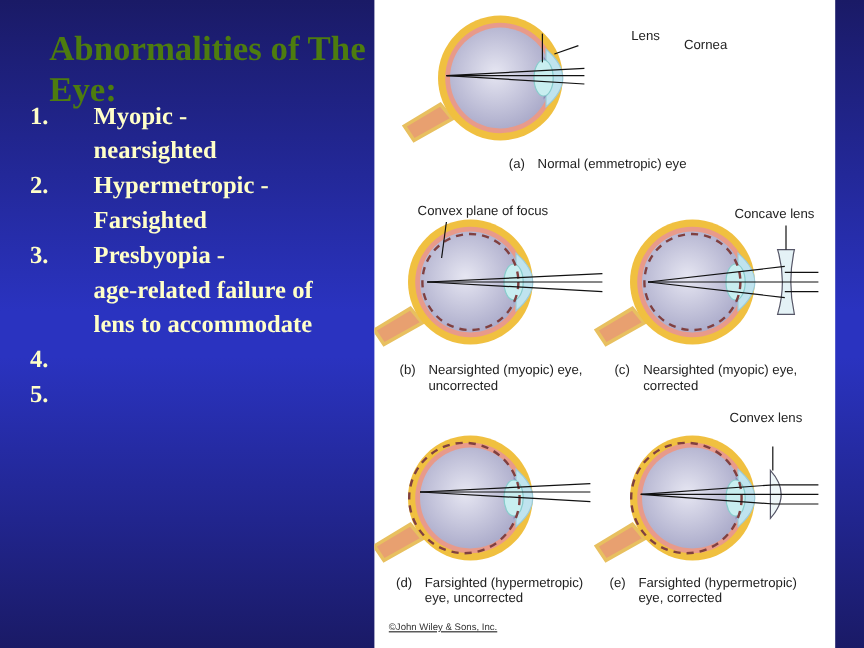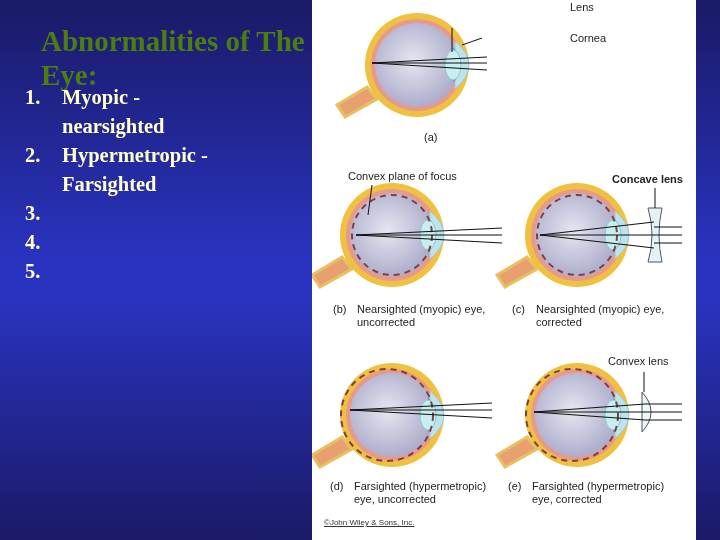--- a/index.html
+++ b/index.html
@@ -14,21 +14,21 @@
     color: #4d7c0f; font-weight: bold; font-size: 29px; line-height: 34px;
     margin: 16px;
   }
   .list {
     position: absolute; left: 25px; top: 83px; width: 290px;
     margin: 0; padding: 0; list-style: none;
     color: #ffffc8; font-weight: bold; font-size: 20.5px; line-height: 29px;
   }
   .list li { display: flex; }
   .list .num { width: 37px; flex: 0 0 37px; }
-  .list .txt { flex: 1; white-space: pre-line; }
+  .list .txt { flex: 1; white-space: pre-line; margin-left: 16px; }
   .panel {
     position: absolute; left: 312px; top: 0; width: 384px; height: 540px;
     background: #ffffff;
   }
   .panel svg { position: absolute; left: 0; top: 0; }
   .lbl { position: absolute; font-family: "Liberation Sans", sans-serif; font-size: 11px; color: #222; line-height: 13px; white-space: pre-line; }
   .cap { position: absolute; font-family: "Liberation Sans", sans-serif; font-size: 11px; color: #222; line-height: 13px; display: flex; }
   .cap .tag { width: 24px; flex: 0 0 24px; }
   .cap .ctext { white-space: pre-line; }
   .copy { position: absolute; font-family: "Liberation Sans", sans-serif; font-size: 8px; color: #333; text-decoration: underline; }
@@ -45,20 +45,23 @@
         <span class="txt">Myopic -
 nearsighted</span>
       </li>
     <li>
         <span class="num">2.</span>
         <span class="txt">Hypermetropic -
 Farsighted</span>
       </li>
     <li>
         <span class="num">3.</span>
+        <span class="txt">Presbyopia -
+age-related failure of
+lens to accommodate</span>
       </li>
     <li>
         <span class="num">4.</span>
       </li>
     <li>
         <span class="num">5.</span>
       </li>
   </ol>
 
   <div class="panel">
@@ -130,28 +133,29 @@
         <path d="M330,392 Q348,412 330,432 Z" fill="#eef6f8" stroke="#556" stroke-width="1"></path>
         <line x1="222" y1="412" x2="333" y2="404" stroke="#111" stroke-width="1"></line>
         <line x1="222" y1="412" x2="370" y2="412" stroke="#111" stroke-width="1"></line>
         <line x1="222" y1="412" x2="333" y2="420" stroke="#111" stroke-width="1"></line>
         <line x1="333" y1="404" x2="370" y2="404" stroke="#111" stroke-width="1"></line>
         <line x1="333" y1="420" x2="370" y2="420" stroke="#111" stroke-width="1"></line>
         <line x1="332" y1="372" x2="332" y2="392" stroke="#111" stroke-width="1"></line>
       </g>
     </svg>
 
-    <div class="lbl" style="left:214px;top:1px;margin-left:44px;">Lens</div>
+    <div class="lbl" style="left:214px;top:24px;">Lens</div>
     <div class="lbl" style="left:258px;top:32px;">Cornea</div>
     <div class="lbl" style="left:36px;top:170px;">Convex plane of focus</div>
-    <div class="lbl" style="left:300px;top:173px;font-weight:bold;">Concave lens</div>
-    <div class="lbl" style="left:296px;top:355px;">Convex lens</div>
+    <div class="lbl" style="left:300px;top:173px;">Concave lens</div>
+    <div class="lbl" style="left:296px;top:343px;">Convex lens</div>
 
     <div class="cap" style="left:112px;top:131px;">
       <span class="tag">(a)</span>
+        <span class="ctext">Normal (emmetropic) eye</span>
     </div>
     <div class="cap" style="left:21px;top:303px;">
       <span class="tag">(b)</span>
         <span class="ctext">Nearsighted (myopic) eye,
 uncorrected</span>
     </div>
     <div class="cap" style="left:200px;top:303px;">
       <span class="tag">(c)</span>
         <span class="ctext">Nearsighted (myopic) eye,
 corrected</span>

